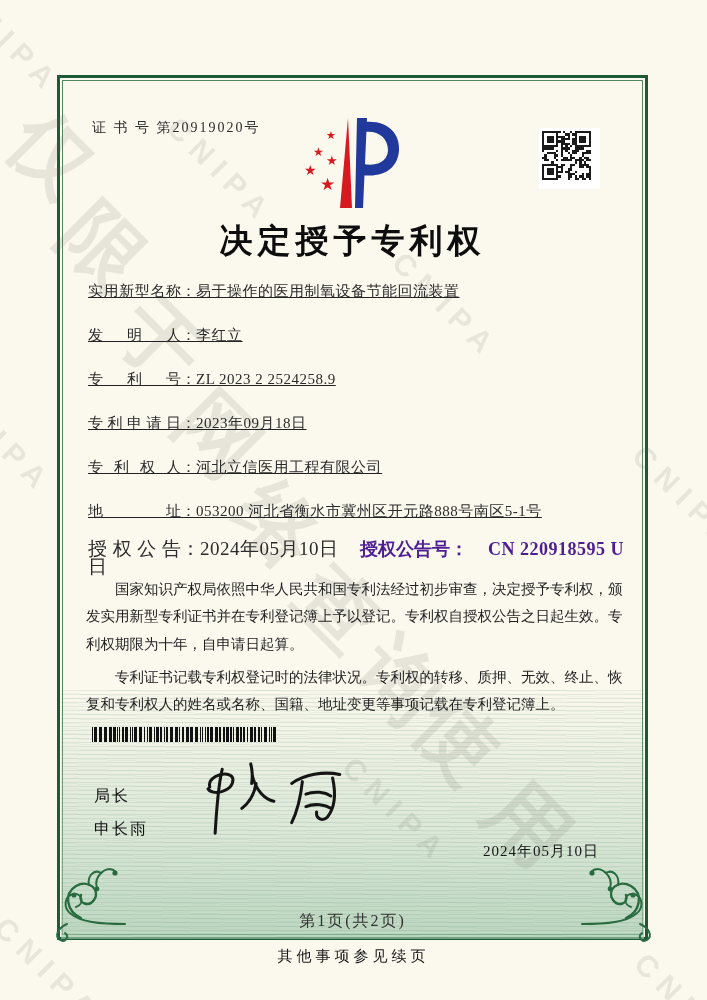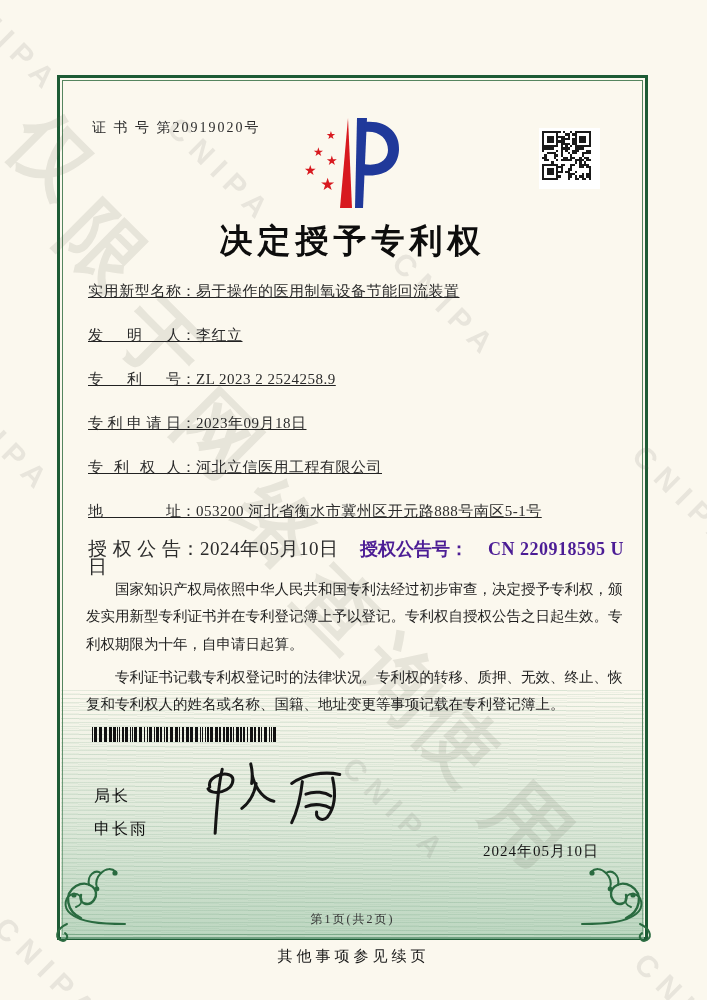--- a/index.html
+++ b/index.html
@@ -42,21 +42,21 @@
   
   .paras{position:absolute;left:86px;top:576px;width:537px;font-size:14.5px;line-height:1.88;color:#1f1f1f;}
   .paras p{margin:0 0 6px 0;text-indent:2em;}
   
   .barcode{position:absolute;left:90px;top:727px;width:190px;height:15px;}
   .signer{position:absolute;left:94px;top:786px;font-family:"DejaVu Sans","Liberation Sans",sans-serif;
           font-size:16px;color:#111;font-weight:500;}
   .signer .line{margin-bottom:12px;letter-spacing:2px;}
   .signature{position:absolute;left:192px;top:755px;width:178px;height:88px;}
   .issue-date{position:absolute;left:483px;top:842px;font-size:15px;color:#161616;letter-spacing:1px;}
-  .page-num{position:absolute;left:57px;top:911px;width:591px;text-align:center;font-size:12px;color:#333;letter-spacing:2px;}
+  .page-num{position:absolute;left:57px;top:911px;width:591px;text-align:center;font-size:16px;color:#333;letter-spacing:2px;}
   .footer-note{position:absolute;left:0;top:947px;width:707px;text-align:center;font-size:15px;
                letter-spacing:4px;color:#181818;}
   .corner{position:absolute;width:82px;height:80px;z-index:4;}
   .corner.left{left:45px;top:866px;}
   .corner.right{left:580px;top:866px;transform:scaleX(-1);}
 </style>
 </head>
 <body>
 
 <div class="page">

